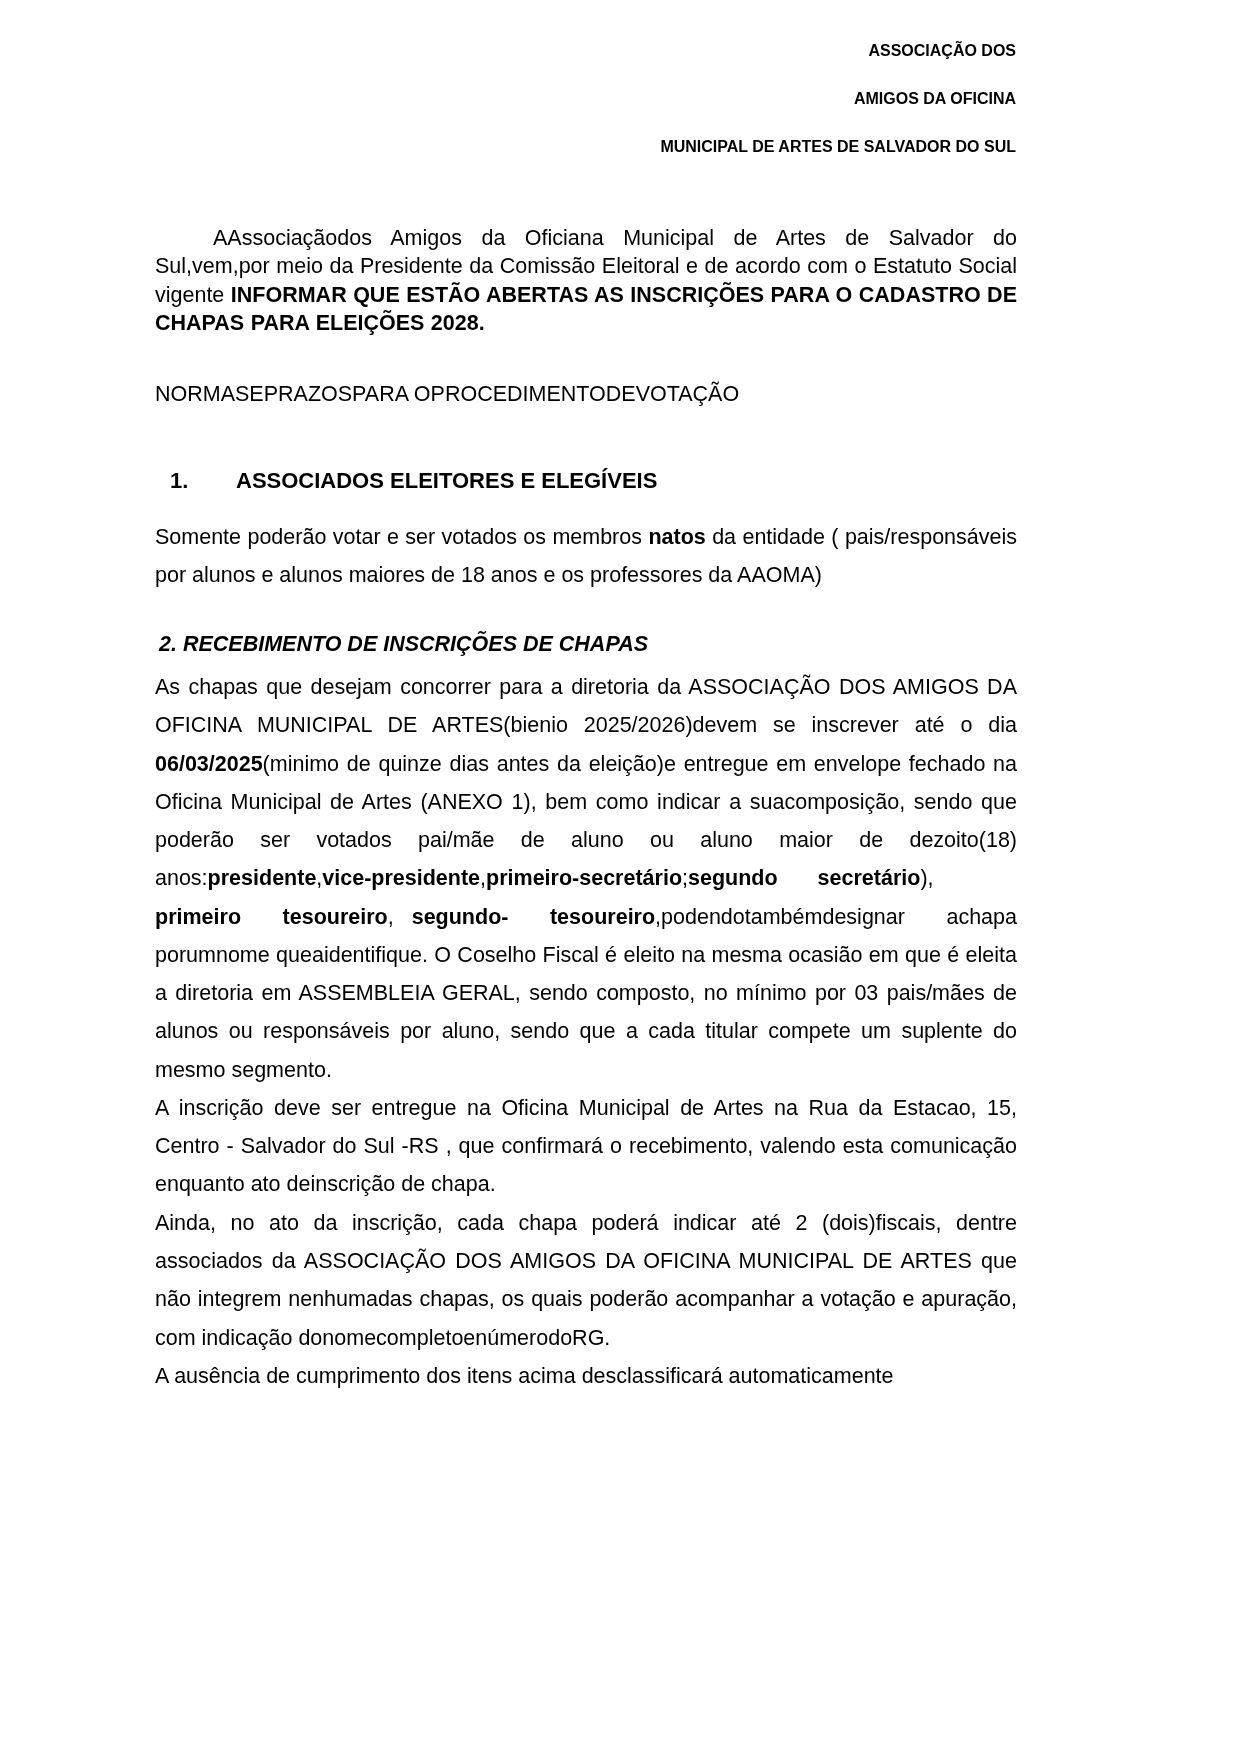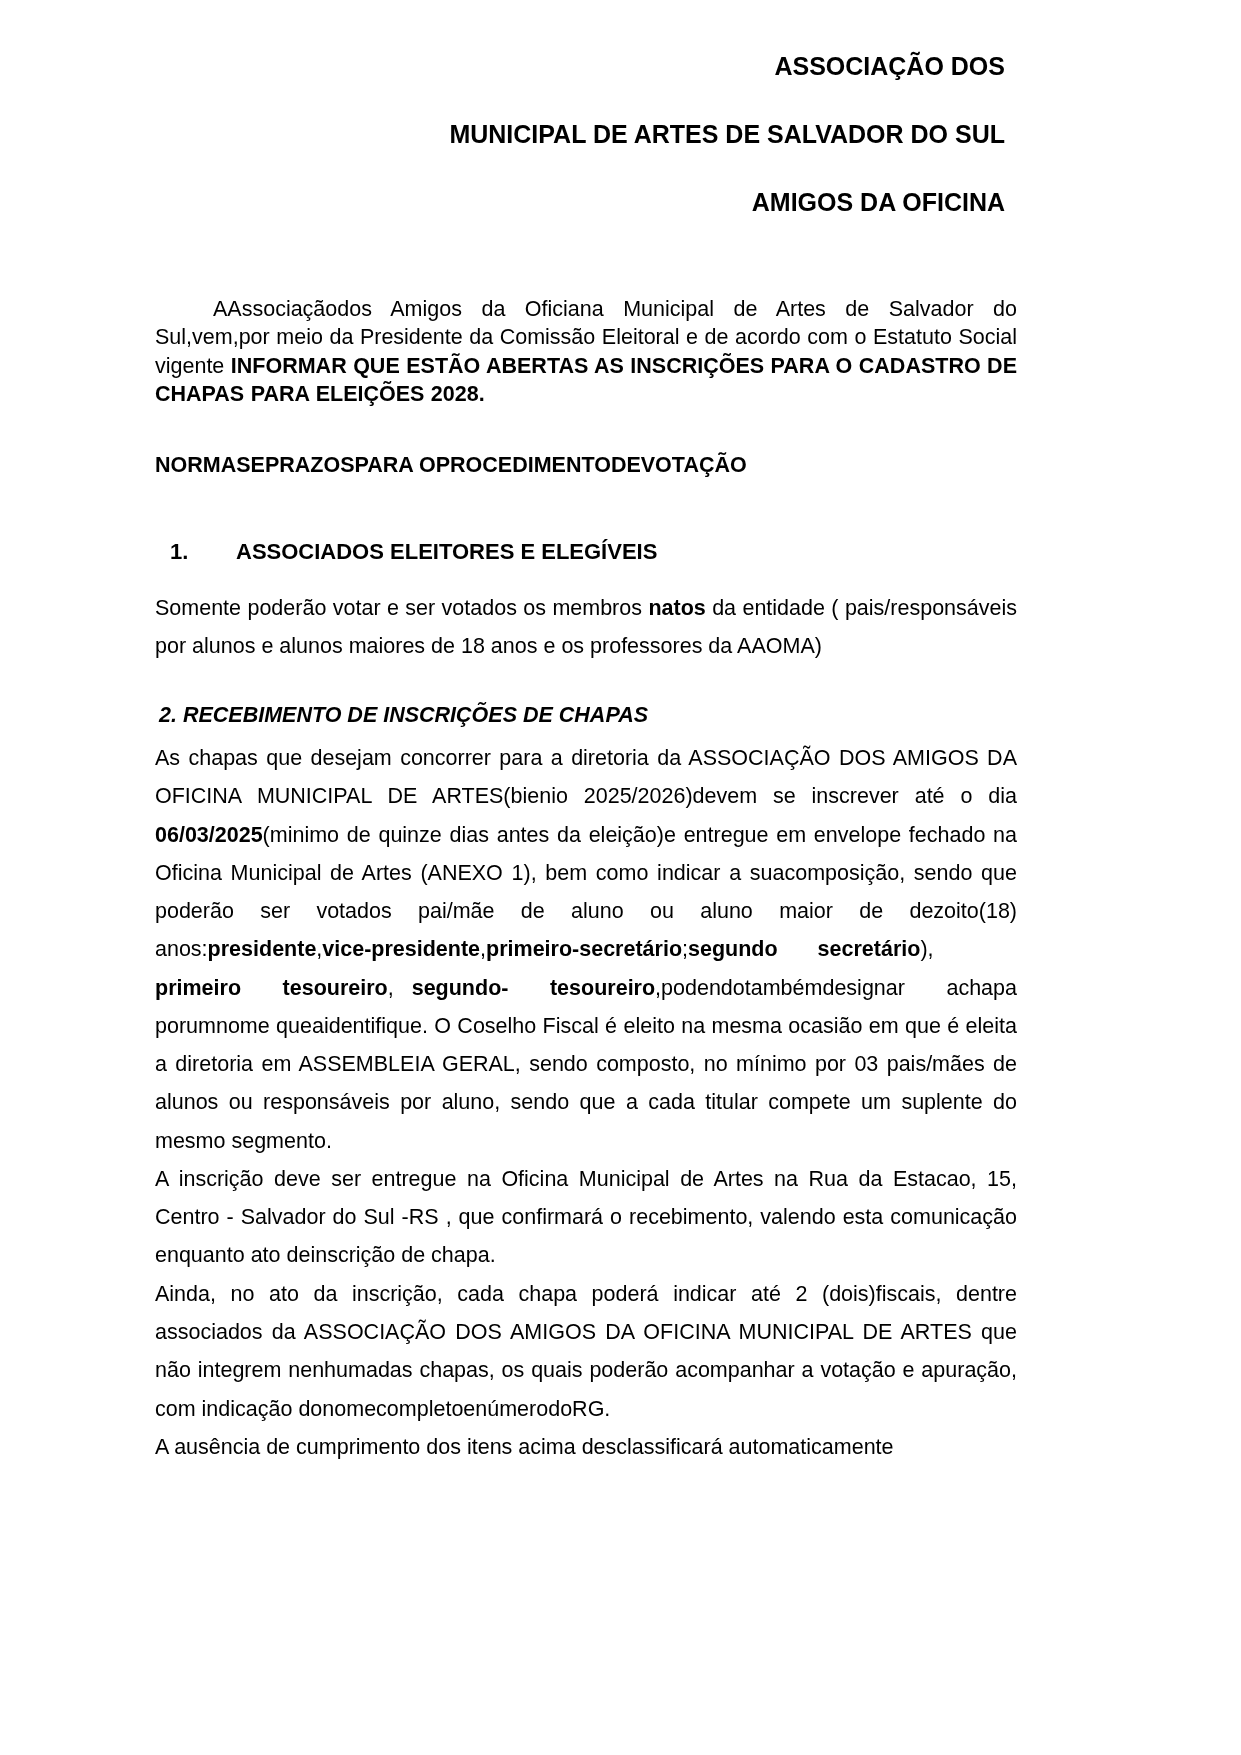--- a/index.html
+++ b/index.html
@@ -39,42 +39,42 @@
     padding-top: 145px;
     line-height: 1.2;
   }
   .org-block {
     margin: 0;
     padding: 0;
   }
   .org-line {
     text-align: right;
     font-weight: bold;
-    font-size: 25px;
+    font-size: 16px;
     line-height: 1.0;
-    margin: 12px;
+    margin: 1px;
     padding-top: 31px;
   }
   .org-line.first { padding-top: 42px; }
 
   
   .intro {
     text-align: justify;
     font-size: 21.5px;
     line-height: 1.32;
     margin: 0;
     padding-top: 68px;
     text-indent: 58px;
     word-spacing: 0.5px;
   }
   .intro b { font-weight: bold; }
 
   
   .norms-heading {
-    font-weight: bold;
+    font-weight: normal;
     font-size: 21.5px;
     margin: 0;
     padding-top: 44px;
     line-height: 1.2;
     text-align: left;
   }
 
   
   .sec-num-heading {
     font-weight: bold;
@@ -110,22 +110,22 @@
 </style>
 </head>
 <body>
 
 <div class="page">
   <div class="content">
 
 
     <div class="org-block">
       <div class="org-line first">ASSOCIAÇÃO DOS</div>
+      <div class="org-line">AMIGOS DA OFICINA</div>
       <div class="org-line">MUNICIPAL DE ARTES DE SALVADOR DO SUL</div>
-      <div class="org-line">AMIGOS DA OFICINA</div>
     </div>
 
     <p class="intro"><span>AAssociaçãodos Amigos da Oficiana Municipal de Artes de Salvador do Sul,vem,por meio da Presidente da Comissão Eleitoral e de acordo com o Estatuto Social vigente </span><b>INFORMAR QUE ESTÃO ABERTAS AS INSCRIÇÕES PARA O CADASTRO DE CHAPAS  PARA ELEIÇÕES 2028.</b></p>
 
     <div class="norms-heading">NORMASEPRAZOSPARA OPROCEDIMENTODEVOTAÇÃO</div>
 
     <div class="sec-num-heading"><span class="num">1.</span><span>ASSOCIADOS ELEITORES E ELEGÍVEIS</span></div>
 
     <p class="body-para"><span>Somente poderão votar e ser votados os membros </span><b>natos</b><span> da entidade ( pais/responsáveis por alunos e alunos maiores de 18 anos e os professores da AAOMA)</span></p>
 

